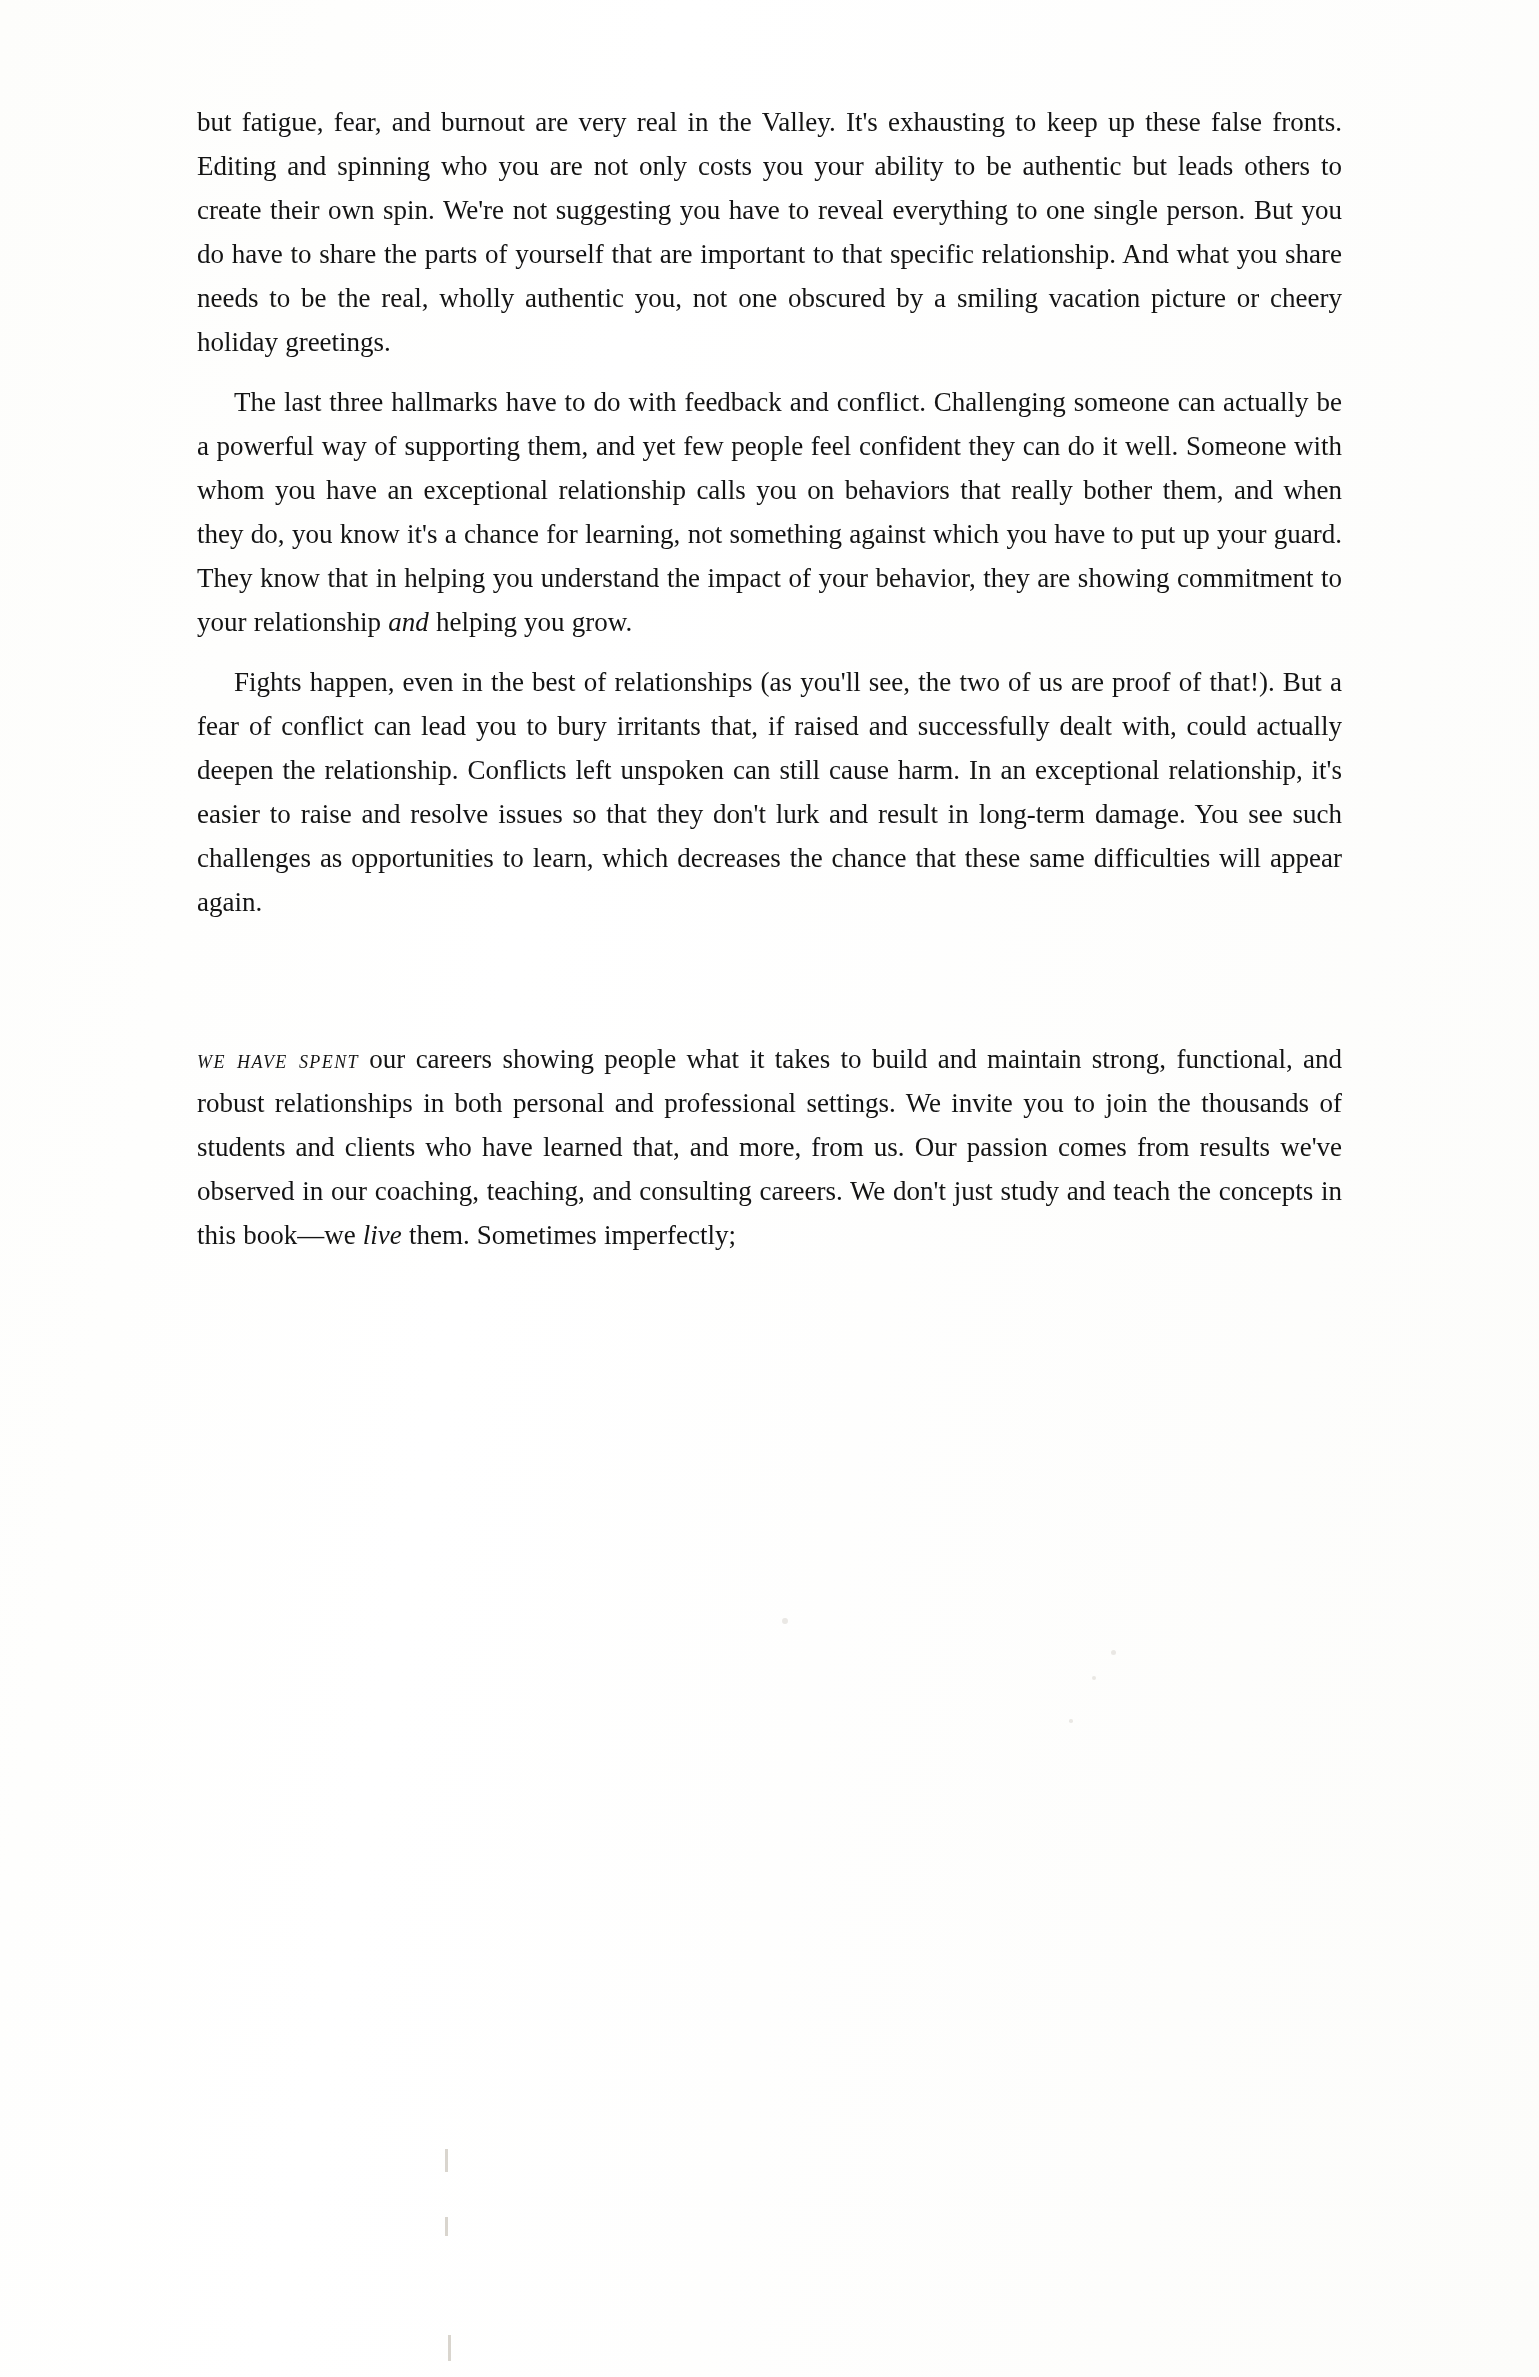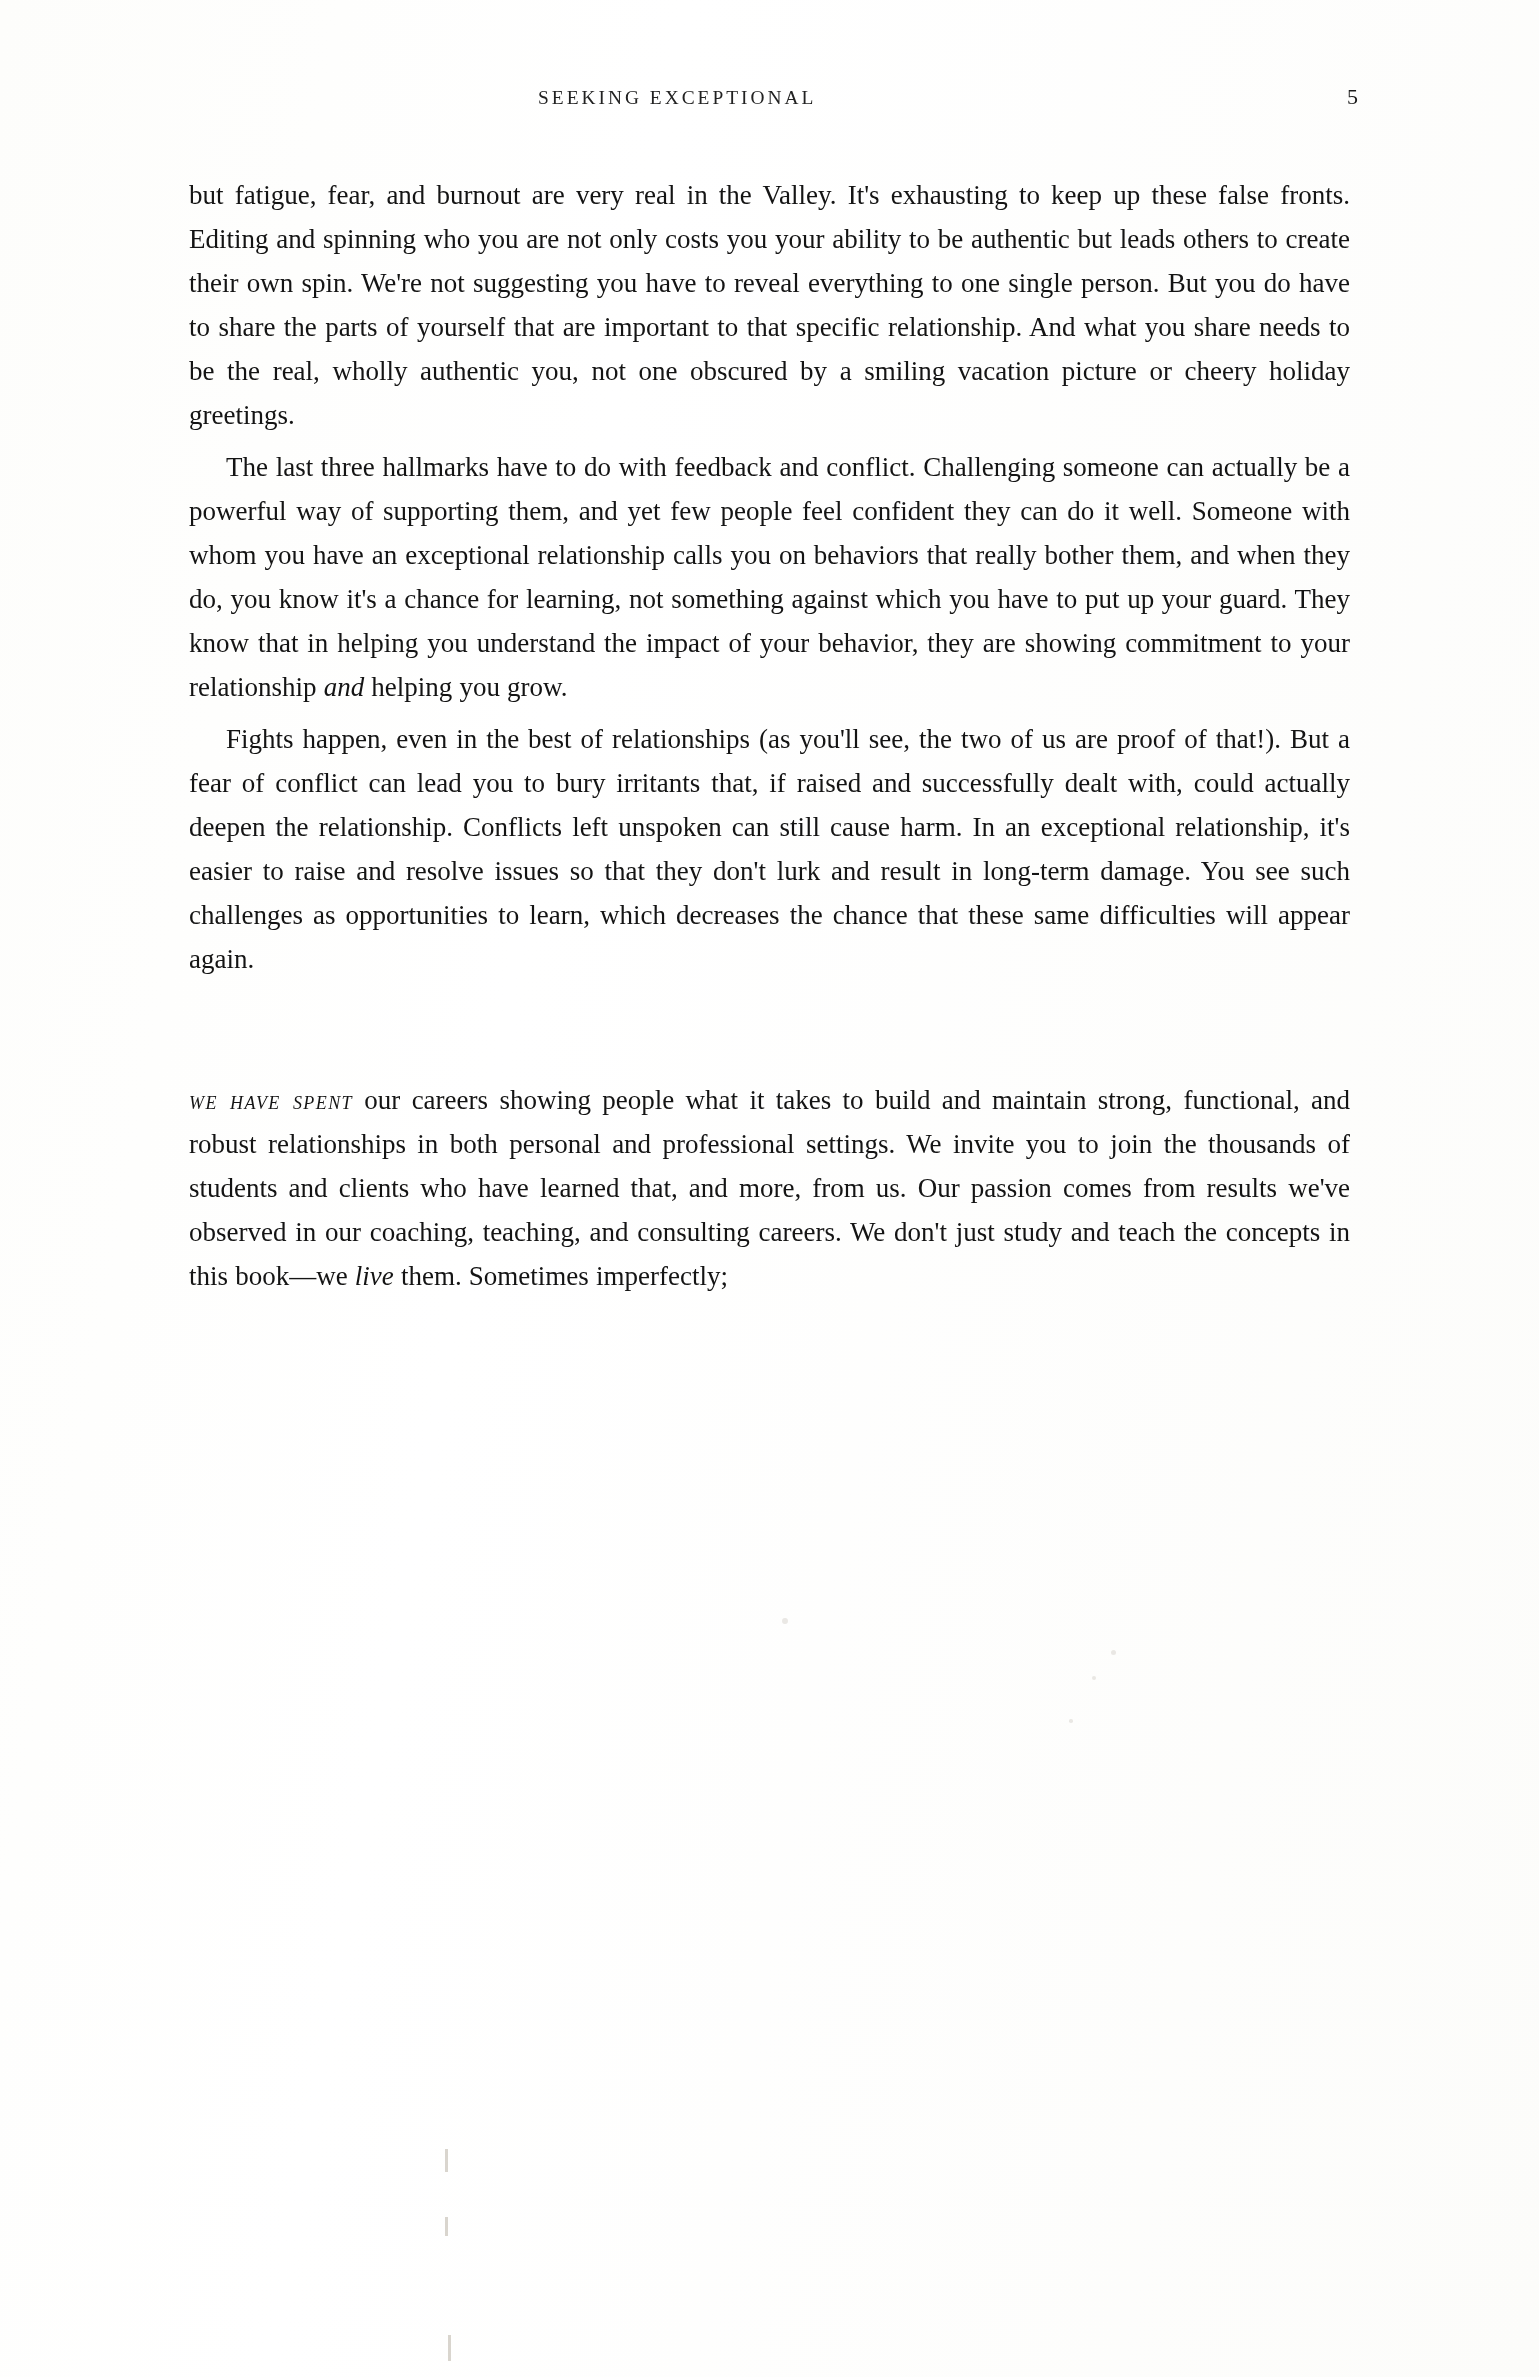--- a/index.html
+++ b/index.html
@@ -42,21 +42,21 @@
   }
   .folio {
     font-family: "Liberation Serif", serif;
     font-size: 22px;
     color: #1a1a1a;
   }
   .body-text p {
     font-size: 27px;
     line-height: 1.63;
     text-align: justify;
-    margin: 8px;
+    margin: 16px;
     color: #141414;
     -webkit-hyphens: none;
     hyphens: none;
     word-spacing: 0.4px;
   }
   .body-text p.indent {
     text-indent: 37px;
   }
   .body-text p.noindent {
     text-indent: 0;
@@ -92,24 +92,20 @@
   <div class="speck" style="left:782px;top:1618px;width:6.2px;height:6.2px;"></div>
   <div class="speck" style="left:1111px;top:1650px;width:5.3px;height:5.3px;"></div>
   <div class="speck" style="left:1092px;top:1676px;width:4.4px;height:4.4px;"></div>
   <div class="speck" style="left:1069px;top:1719px;width:3.5px;height:3.5px;"></div>
   <div class="tick" style="left:445px;top:2149px;width:2.6px;height:23px;"></div>
   <div class="tick" style="left:445px;top:2217px;width:2.6px;height:19.4px;"></div>
   <div class="tick" style="left:448px;top:2335px;width:2.6px;height:26.4px;"></div>
 
   <div class="page-inner">
 
-    <div class="running-head">
-      <div class="running-title">SEEKING EXCEPTIONAL</div>
-      <div class="folio">5</div>
-    </div>
 
     <div class="body-text">
 
       <p class="noindent">but fatigue, fear, and burnout are very real in the Valley. It's exhausting to keep up these false fronts. Editing and spinning who you are not only costs you your ability to be authentic but leads others to create their own spin. We're not suggesting you have to reveal everything to one single person. But you do have to share the parts of yourself that are important to that specific relationship. And what you share needs to be the real, wholly authentic you, not one obscured by a smiling vacation picture or cheery holiday greetings.</p>
 
       <p class="indent"><span>The last three hallmarks have to do with feedback and conflict. Challenging someone can actually be a powerful way of supporting them, and yet few people feel confident they can do it well. Someone with whom you have an exceptional relationship calls you on behaviors that really bother them, and when they do, you know it's a chance for learning, not something against which you have to put up your guard. They know that in helping you understand the impact of your behavior, they are showing commitment to your relationship </span><em>and</em><span> helping you grow.</span></p>
 
       <p class="indent">Fights happen, even in the best of relationships (as you'll see, the two of us are proof of that!). But a fear of conflict can lead you to bury irritants that, if raised and successfully dealt with, could actually deepen the relationship. Conflicts left unspoken can still cause harm. In an exceptional relationship, it's easier to raise and resolve issues so that they don't lurk and result in long-term damage. You see such challenges as opportunities to learn, which decreases the chance that these same difficulties will appear again.</p>
 
       <div class="gap"></div>

